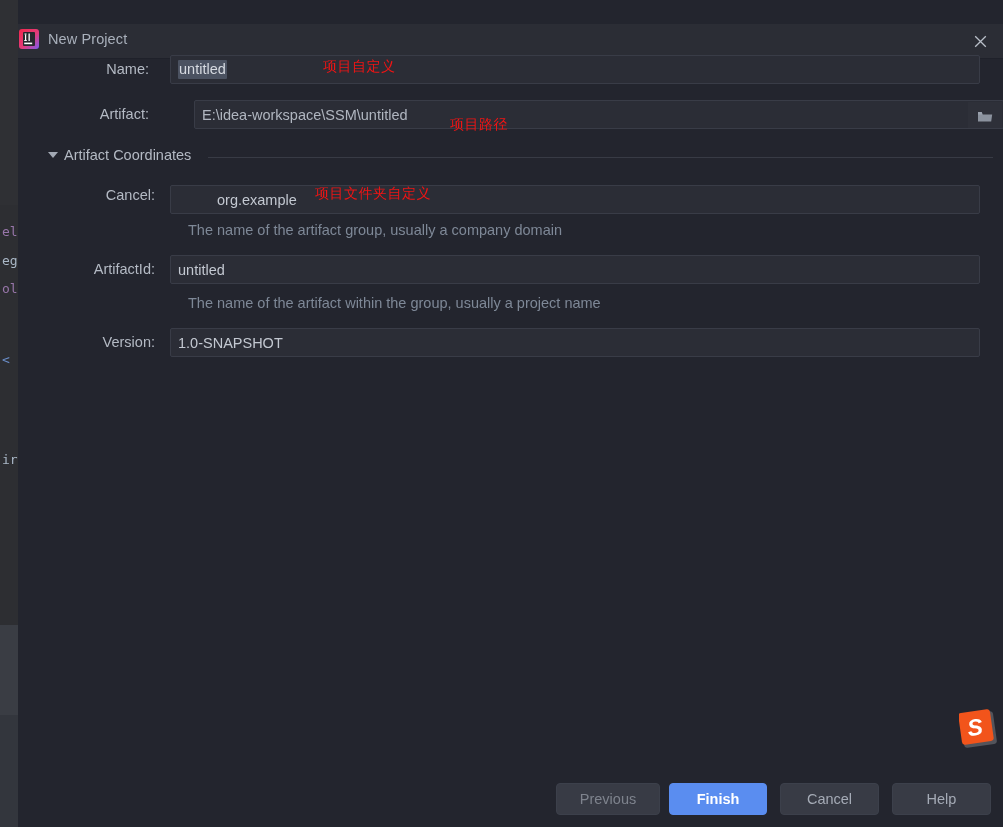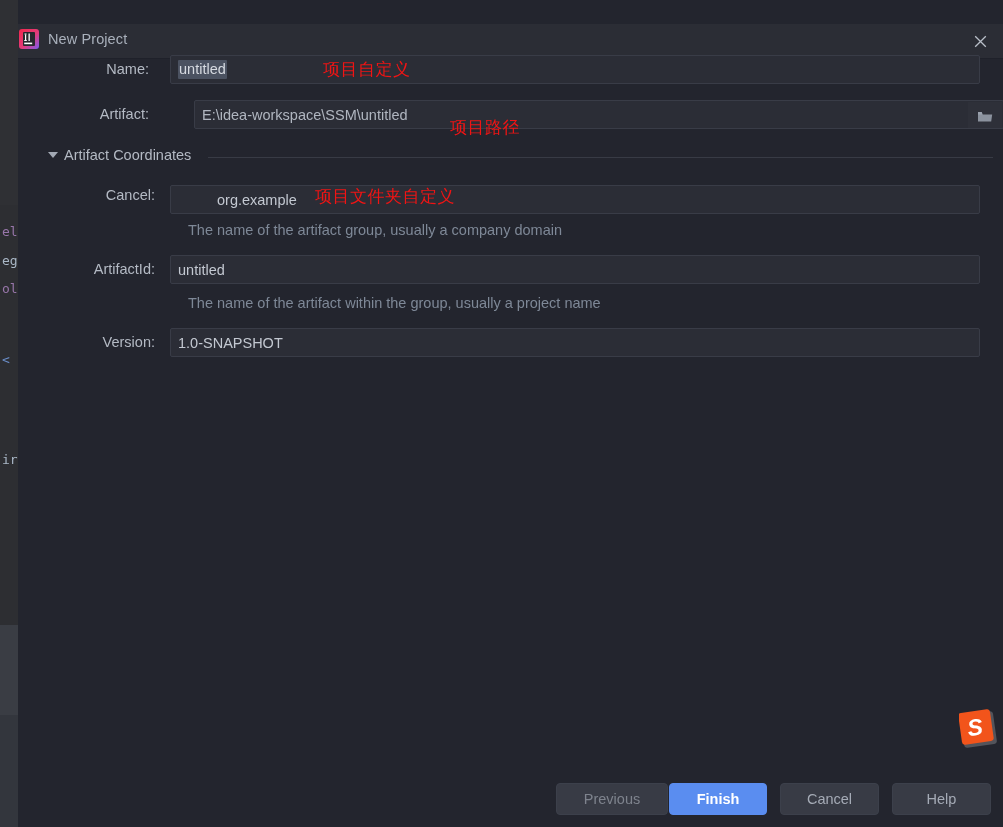--- a/index.html
+++ b/index.html
@@ -120,21 +120,21 @@
     cursor: pointer;
   }
   .hint {
     position: absolute;
     font-size: 14.5px;
     color: #7e8897;
     white-space: nowrap;
   }
   .annot {
     position: absolute;
-    font-size: 17px;
+    font-size: 14px;
     color: #f01414;
     font-family: "DejaVu Sans", "Liberation Sans", sans-serif;
     white-space: nowrap;
     letter-spacing: .5px;
   }
 
   
   #section-header {
     position: absolute;
     left: 30px; top: 146px;
@@ -298,19 +298,19 @@
 
   <div id="watermark">
     <svg width="42" height="48" viewBox="0 0 42 48">
       <rect x="3" y="6" width="33" height="33" rx="3" fill="#ffffff" opacity="0.22" transform="rotate(-8 19 22)"></rect>
       <rect x="1" y="4" width="32" height="32" rx="3" fill="#f2541b" transform="rotate(-8 17 20)"></rect>
       <text x="16" y="28" font-family="'Liberation Sans',sans-serif" font-size="23" font-weight="bold" font-style="italic" fill="#ffffff" text-anchor="middle" transform="rotate(-8 17 20)">S</text>
     </svg>
   </div>
 
   <div id="buttonbar">
-    <div class="btn disabled" style="left:538px;width:112px;">Previous</div>
+    <div class="btn disabled" style="left:538px;width:104px;">Previous</div>
     <div class="btn primary" style="left:651px;width:98px;">Finish</div>
     <div class="btn" style="left:762px;width:99px;">Cancel</div>
     <div class="btn" style="left:874px;width:99px;">Help</div>
   </div>
 
 </div>
 
 </body></html>

